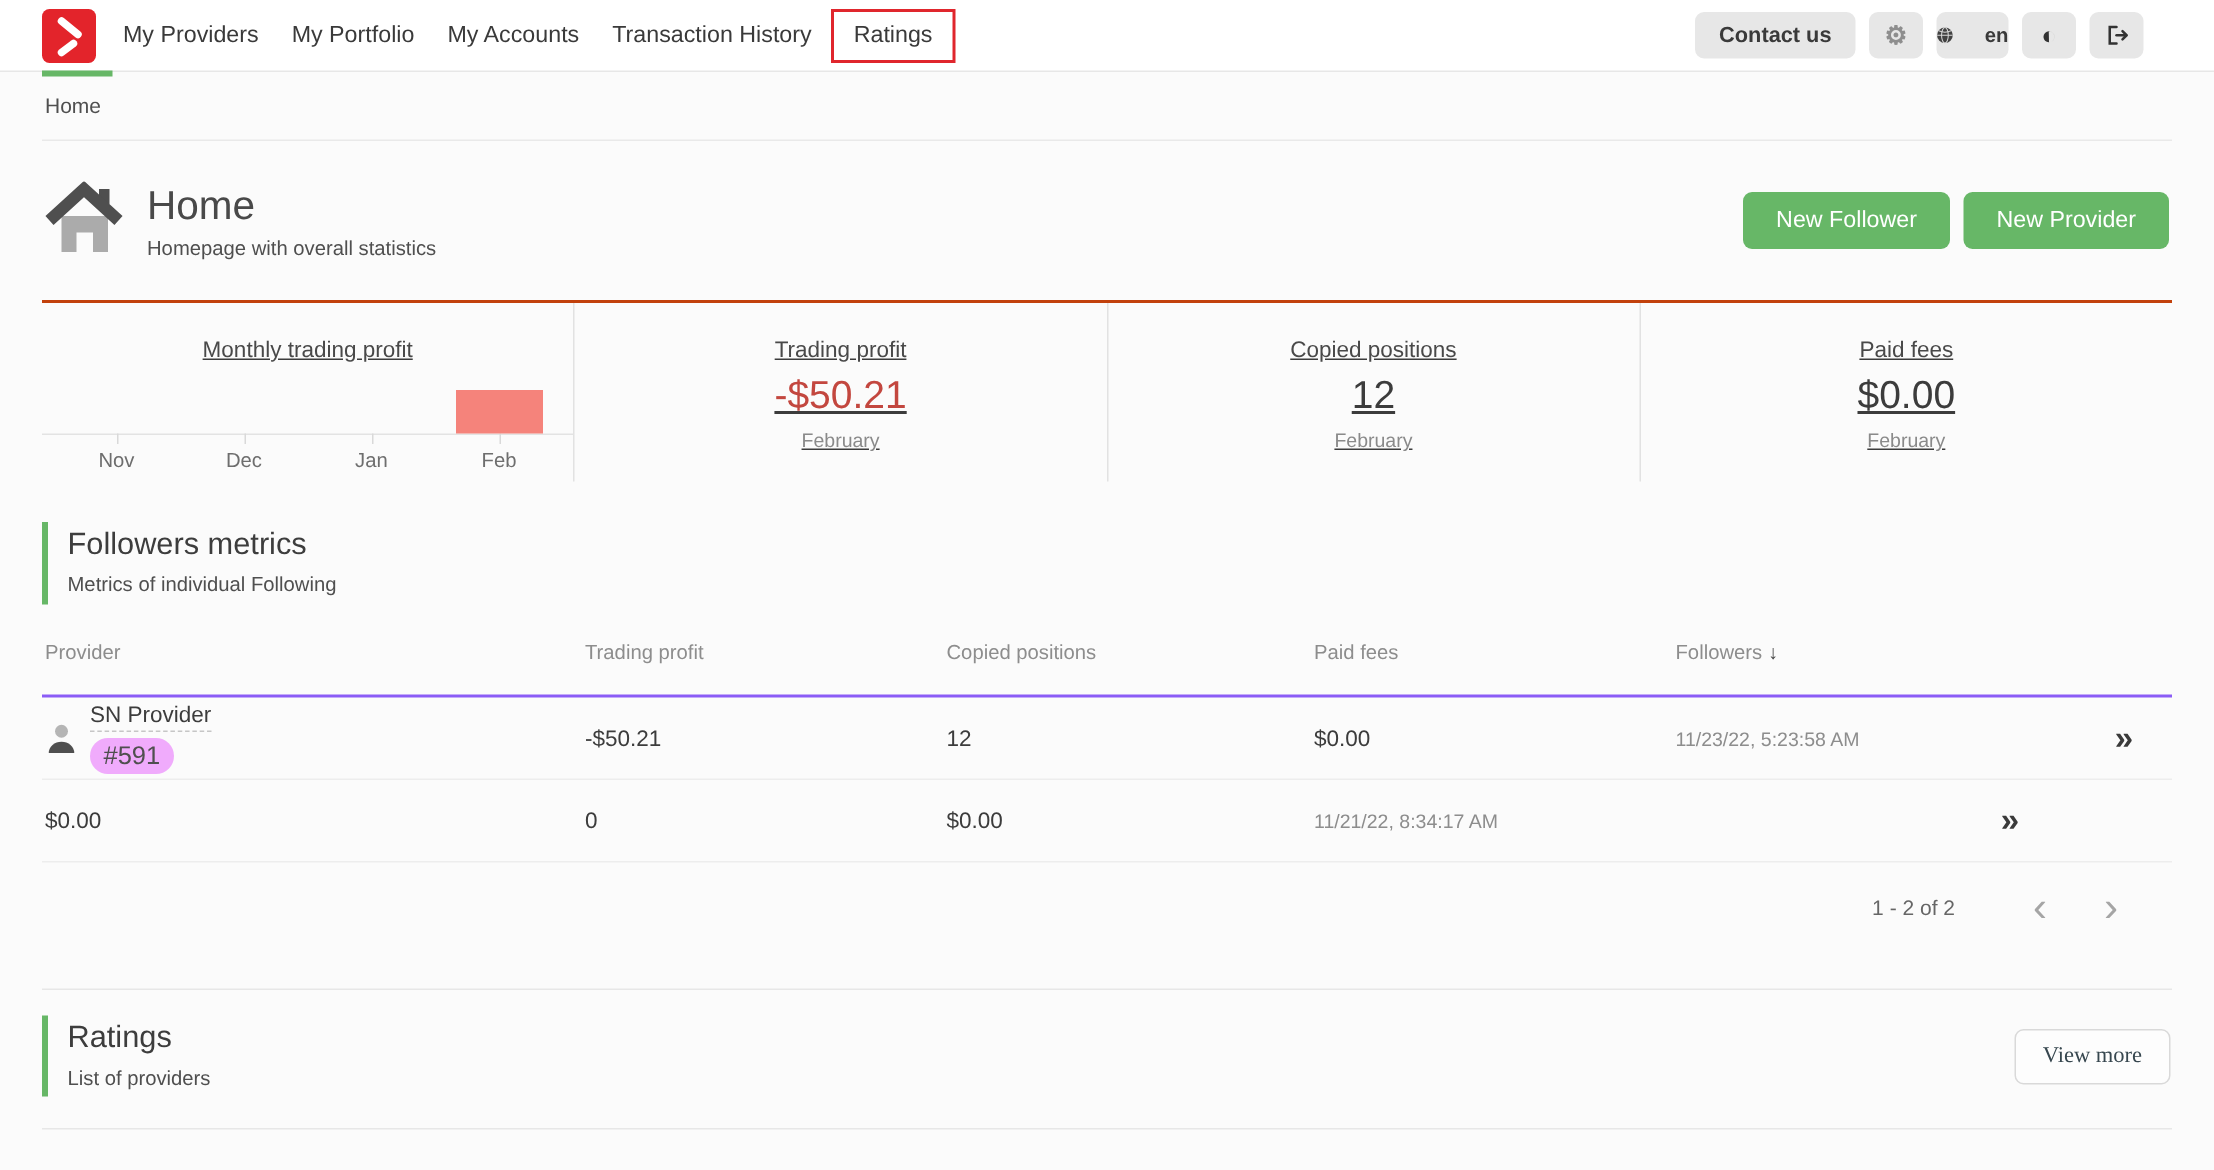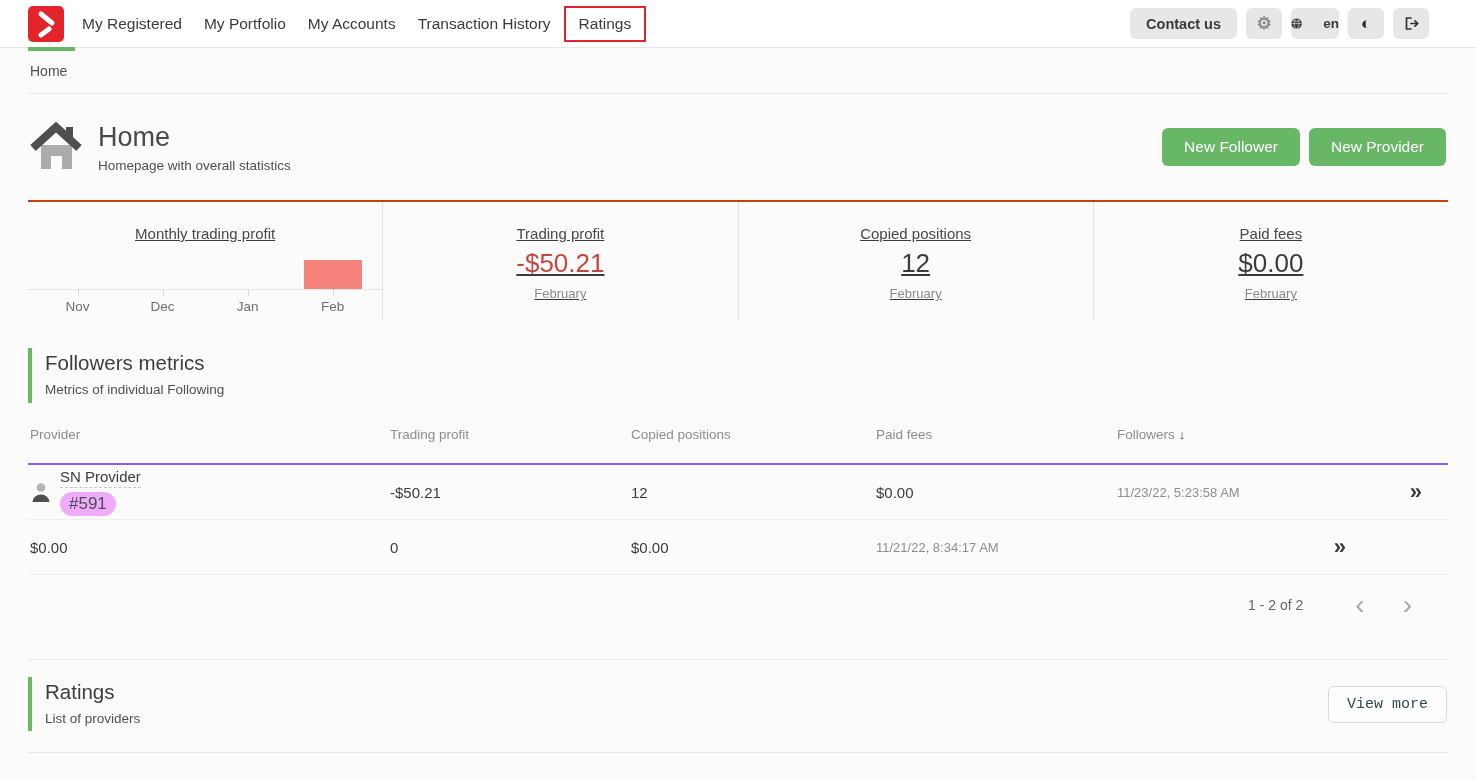--- a/index.html
+++ b/index.html
@@ -79,34 +79,34 @@
   .pagination { display:flex; align-items:center; justify-content:flex-end; padding:16px 30px 0 0; }
   .page-range { font-size:14px; color:#666; margin-right:46px; }
   .page-chevron { font-size:28px; color:#a5a5a5; background:none; border:none; cursor:pointer;
     font-family:inherit; line-height:1; padding:0 6px; }
   .page-chevron + .page-chevron { margin-left:26px; }
 
   
   .ratings-section { margin:40px 28px 0; border-top:1px solid #e7e7e7; border-bottom:1px solid #e7e7e7;
     padding:17px 0 21px; display:flex; align-items:center; }
   .btn-outline { margin-left:auto; margin-right:1px; background:#fdfdfd; border:1px solid #d9d9d9; border-radius:6px;
-    height:37px; padding:0 18px; font-family:Liberation Mono, monospace; font-size:15px; color:#37474f; cursor:pointer; }
+    height:37px; padding:0 18px; font-family:Liberation Serif, serif; font-size:15px; color:#37474f; cursor:pointer; }
 </style>
 </head>
 <body>
 
 <div class="topnav">
   <div class="logo">
     <svg width="36" height="36" viewBox="0 0 36 36">
       <line x1="13" y1="8" x2="24" y2="17" stroke="#fff" stroke-width="5" stroke-linecap="round"></line>
       <line x1="21" y1="23" x2="13" y2="29" stroke="#fff" stroke-width="5" stroke-linecap="round"></line>
     </svg>
   </div>
   <nav class="nav-links">
-    <a class="nav-item">My Registered</a>
+    <a class="nav-item">My Providers</a>
     <a class="nav-item">My Portfolio</a>
     <a class="nav-item">My Accounts</a>
     <a class="nav-item">Transaction History</a>
     <span class="ratings-wrap">
       <a class="nav-item">Ratings</a>
     </span>
   </nav>
   <div class="topnav-right">
     <button class="btn-gray">Contact us</button>
     <button class="btn-gray icon-btn">

